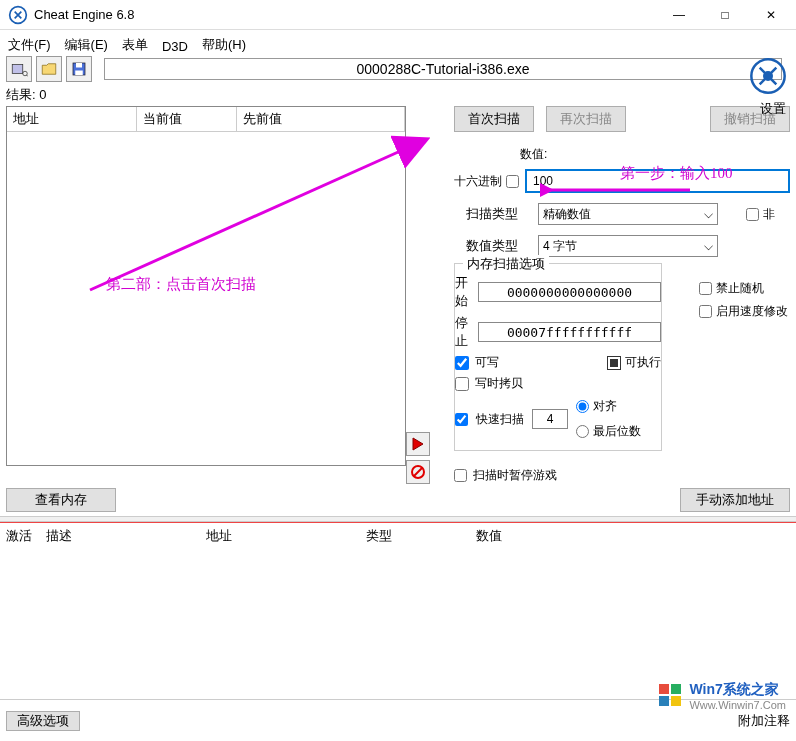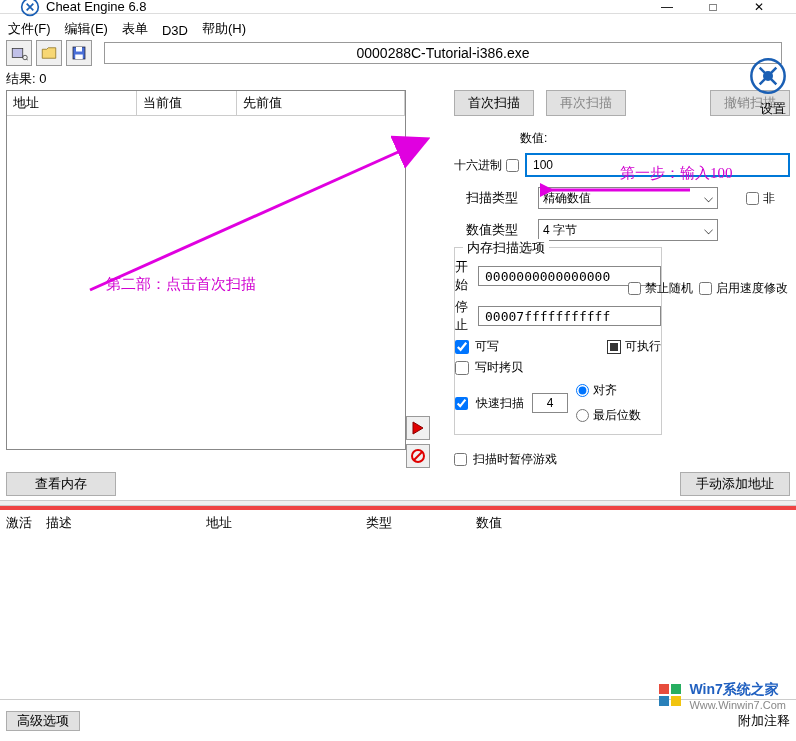--- a/index.html
+++ b/index.html
@@ -1,18 +1,18 @@
 <!DOCTYPE html>
 <html><head>
 <meta charset="utf-8">
 <style>
 * { box-sizing: border-box; margin: 0; padding: 0; font-family: "Microsoft YaHei", "SimSun", sans-serif; font-size: 12px; }
 body { background: #fff; width: 796px; height: 741px; overflow: hidden; position: relative; }
 
-.titlebar { height: 14px; display: flex; align-items: center; padding: 0 14px; border-bottom: 1px solid #ddd; }
+.titlebar { height: 30px; display: flex; align-items: center; padding: 0 2px; border-bottom: 1px solid #ddd; }
 .titlebar .app-icon { width: 20px; height: 20px; margin: 0 6px; }
 .titlebar .title { flex: 1; font-size: 13px; }
 .titlebar .win-btn { width: 46px; height: 30px; display: flex; align-items: center; justify-content: center; font-family: sans-serif; }
 
 .menubar { height: 24px; display: flex; align-items: flex-end; padding: 0 8px; gap: 14px; }
 .menubar span { font-size: 13px; }
 
 .toolbar-row { display: flex; align-items: center; padding: 2px 6px; gap: 4px; }
 .tool-btn { width: 26px; height: 26px; border: 1px solid #999; background: #f0f0f0; display: flex; align-items: center; justify-content: center; }
 .tool-btn svg { width: 18px; height: 18px; }
@@ -43,47 +43,47 @@
 
 .type-row { display: flex; align-items: center; gap: 20px; margin-top: 4px; }
 .type-label { width: 64px; text-align: right; font-size: 13px; }
 .type-select { width: 180px; height: 22px; border: 1px solid #888; background: #fff; padding: 0 4px; font-size: 13px; display: flex; align-items: center; justify-content: space-between; }
 .not-check { margin-left: 8px; display: flex; align-items: center; gap: 4px; font-size: 13px; }
 
 .mem-opts { border: 1px solid #ccc; margin-top: 0; padding: 6px 0 10px; width: 208px; position: relative; }
 .mem-opts .legend { position: absolute; top: -9px; left: 8px; background: #fff; padding: 0 4px; font-size: 13px; }
 .mem-row { display: flex; align-items: center; gap: 8px; margin: 4px 0; }
 .mem-row .lbl { width: 36px; font-size: 13px; }
-.mem-input { flex: 1; height: 20px; border: 1px solid #888; text-align: left; padding: 0 6px; font-family: monospace; font-size: 13px; }
+.mem-input { flex: 1; height: 20px; border: 1px solid #888; text-align: center; padding: 0 6px; font-family: monospace; font-size: 13px; }
 .check-row { display: flex; align-items: center; gap: 6px; margin: 4px 0; font-size: 13px; }
 .check-row input[type=checkbox] { width: 14px; height: 14px; }
 .exec-group { margin-left: auto; display: flex; align-items: center; gap: 4px; }
 .tri-check { width: 14px; height: 14px; border: 1px solid #333; display: inline-flex; align-items: center; justify-content: center; background: #fff; }
 .tri-check .sq { width: 8px; height: 8px; background: #333; }
 
-.side-checks { position: absolute; right: 8px; top: 280px; display: flex; flex-direction: row; gap: 6px; }
+.side-checks { position: absolute; right: 8px; top: 280px; display: flex; flex-direction: column; gap: 6px; }
 .side-checks label { display: flex; align-items: center; gap: 4px; font-size: 13px; }
 
 .fast-row { display: flex; align-items: center; gap: 8px; margin-top: 6px; }
 .fast-row .small-input { width: 36px; height: 20px; border: 1px solid #888; text-align: center; }
 .radio-col { display: flex; flex-direction: column; gap: 8px; }
 .radio-col label { display: flex; align-items: center; gap: 4px; font-size: 13px; }
 
 .pause-row { margin-top: 10px; display: flex; align-items: center; gap: 6px; font-size: 13px; }
 
 .arrow-icons { display: flex; flex-direction: column; gap: 4px; margin-left: -4px; margin-top: 8px; }
 .icon-box { width: 24px; height: 24px; border: 1px solid #999; background: #f0f0f0; display: flex; align-items: center; justify-content: center; }
 
 .bottom-buttons { display: flex; padding: 4px 6px; gap: 6px; align-items: center; }
 .wide-btn { width: 110px; height: 24px; border: 1px solid #adadad; background: #e1e1e1; font-size: 13px; }
 .spacer { flex: 1; }
 
 .divider { height: 6px; background: #f0f0f0; border-top: 1px solid #ccc; border-bottom: 1px solid #ccc; cursor: row-resize; }
 
-.addr-list { height: 170px; border-top: 4px solid #ef4444; }
+.addr-list { height: 170px; border-top: 1px solid #ef4444; }
 .addr-header { display: flex; padding: 4px 6px; }
 .addr-header div { font-size: 13px; }
 .ah-active { width: 40px; }
 .ah-desc { width: 160px; }
 .ah-addr { width: 160px; }
 .ah-type { width: 110px; }
 .ah-val { flex: 1; }
 
 .footer { position: absolute; bottom: 0; left: 0; right: 0; height: 42px; border-top: 1px solid #ccc; display: flex; align-items: center; padding: 0 6px; }
 .footer-btn { height: 20px; padding: 0 10px; border: 1px solid #adadad; background: #e1e1e1; font-size: 13px; }

